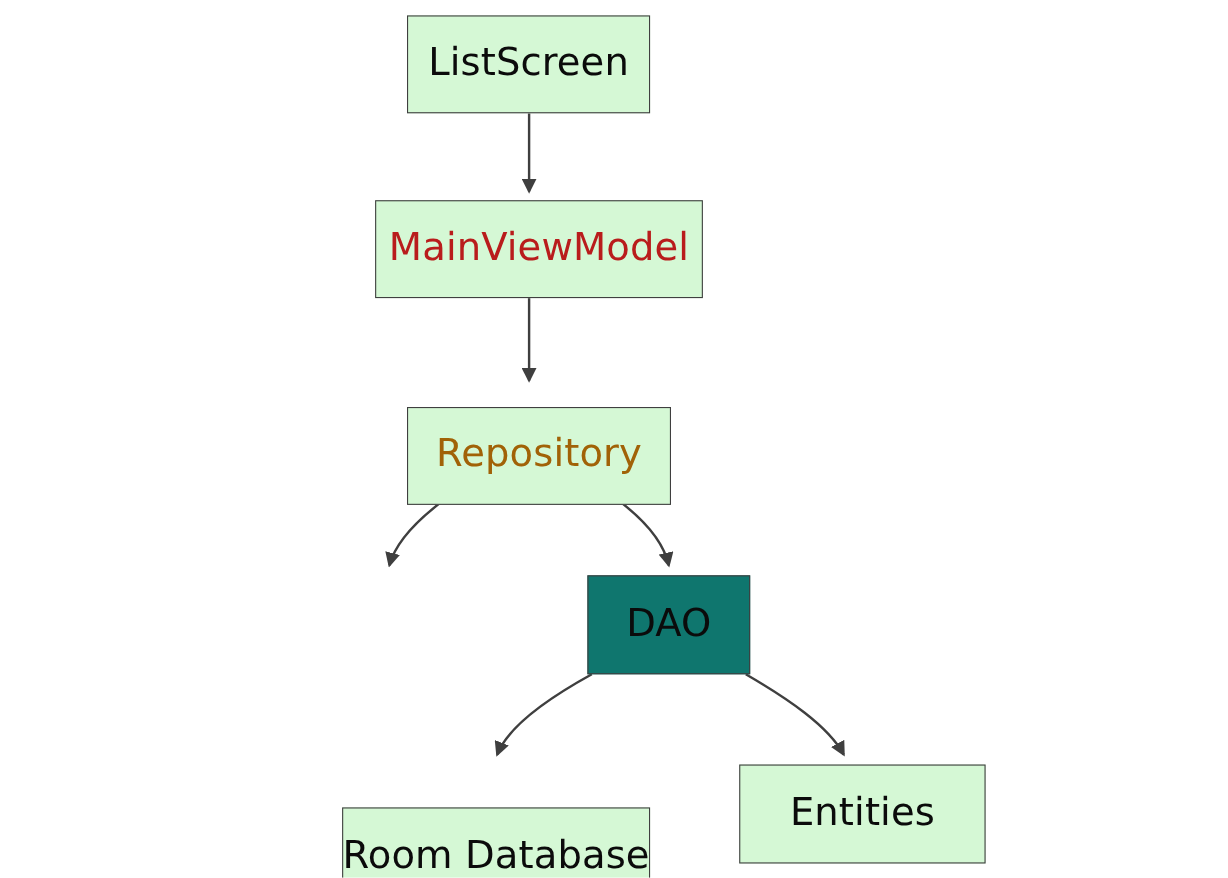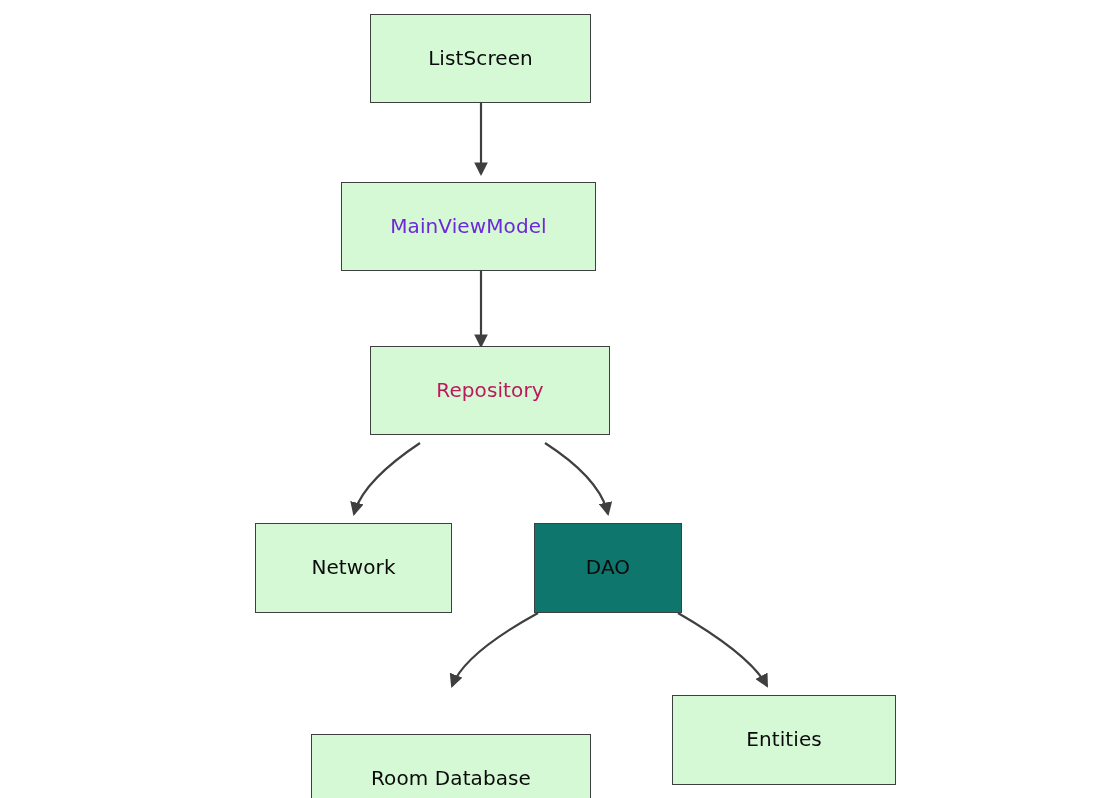--- a/index.html
+++ b/index.html
@@ -25,21 +25,21 @@
   }
   .node {
     position: absolute;
     box-sizing: border-box;
     background: #d5f8d5;
     border: 1.6px solid #3f3f3f;
     display: flex;
     align-items: center;
     justify-content: center;
     color: #0b0b0b;
-    font-size: 20px;
+    font-size: 35px;
     line-height: 1;
     letter-spacing: 0.1px;
     white-space: nowrap;
   }
   .node .node-label {
     display: block;
     transform: translateY(-1px);
   }
 </style>
 </head>
@@ -64,31 +64,28 @@
 
     <path d="M 538 613 C 498 635 462 660 452 686" fill="none" stroke="#3f3f3f" stroke-width="2.2" marker-end="url(#arrow)"></path>
 
     <path d="M 678 613 C 716 635 753 660 767 686" fill="none" stroke="#3f3f3f" stroke-width="2.2" marker-end="url(#arrow)"></path>
   </svg>
 
   <div class="node" style="left: 370px; top: 14px; width: 221px; height: 89px; background: rgb(213, 248, 213); border-color: rgb(63, 63, 63); color: rgb(11, 11, 11);">
     <span class="node-label">ListScreen</span>
   </div>
 
-  <div class="node" style="left: 341px; top: 182px; width: 255px; height: 89px; background: rgb(213, 248, 213); border-color: rgb(63, 63, 63); color: #6d28d9;">
+  <div class="node" style="left: 341px; top: 182px; width: 298px; height: 89px; background: rgb(213, 248, 213); border-color: rgb(63, 63, 63); color: #b91c1c;">
     <span class="node-label">MainViewModel</span>
   </div>
 
-  <div class="node" style="left: 370px; top: 346px; width: 240px; height: 89px; background: rgb(213, 248, 213); border-color: rgb(63, 63, 63); color: #be185d;">
+  <div class="node" style="left: 370px; top: 370px; width: 240px; height: 89px; background: rgb(213, 248, 213); border-color: rgb(63, 63, 63); color: #a16207;">
     <span class="node-label">Repository</span>
   </div>
 
-  <div class="node" style="left: 255px; top: 523px; width: 197px; height: 90px; background: rgb(213, 248, 213); border-color: rgb(63, 63, 63); color: rgb(11, 11, 11);">
-    <span class="node-label">Network</span>
-  </div>
 
   <div class="node" style="left: 534px; top: 523px; width: 148px; height: 90px; background: #0f766e; border-color: rgb(63, 63, 63); color: rgb(11, 11, 11);">
     <span class="node-label">DAO</span>
   </div>
 
   <div class="node" style="left: 311px; top: 695px; width: 280px; height: 90px; background: rgb(213, 248, 213); border-color: rgb(63, 63, 63); color: rgb(11, 11, 11); margin-top: 39px;">
     <span class="node-label">Room Database</span>
   </div>
 
   <div class="node" style="left: 672px; top: 695px; width: 224px; height: 90px; background: rgb(213, 248, 213); border-color: rgb(63, 63, 63); color: rgb(11, 11, 11);">

